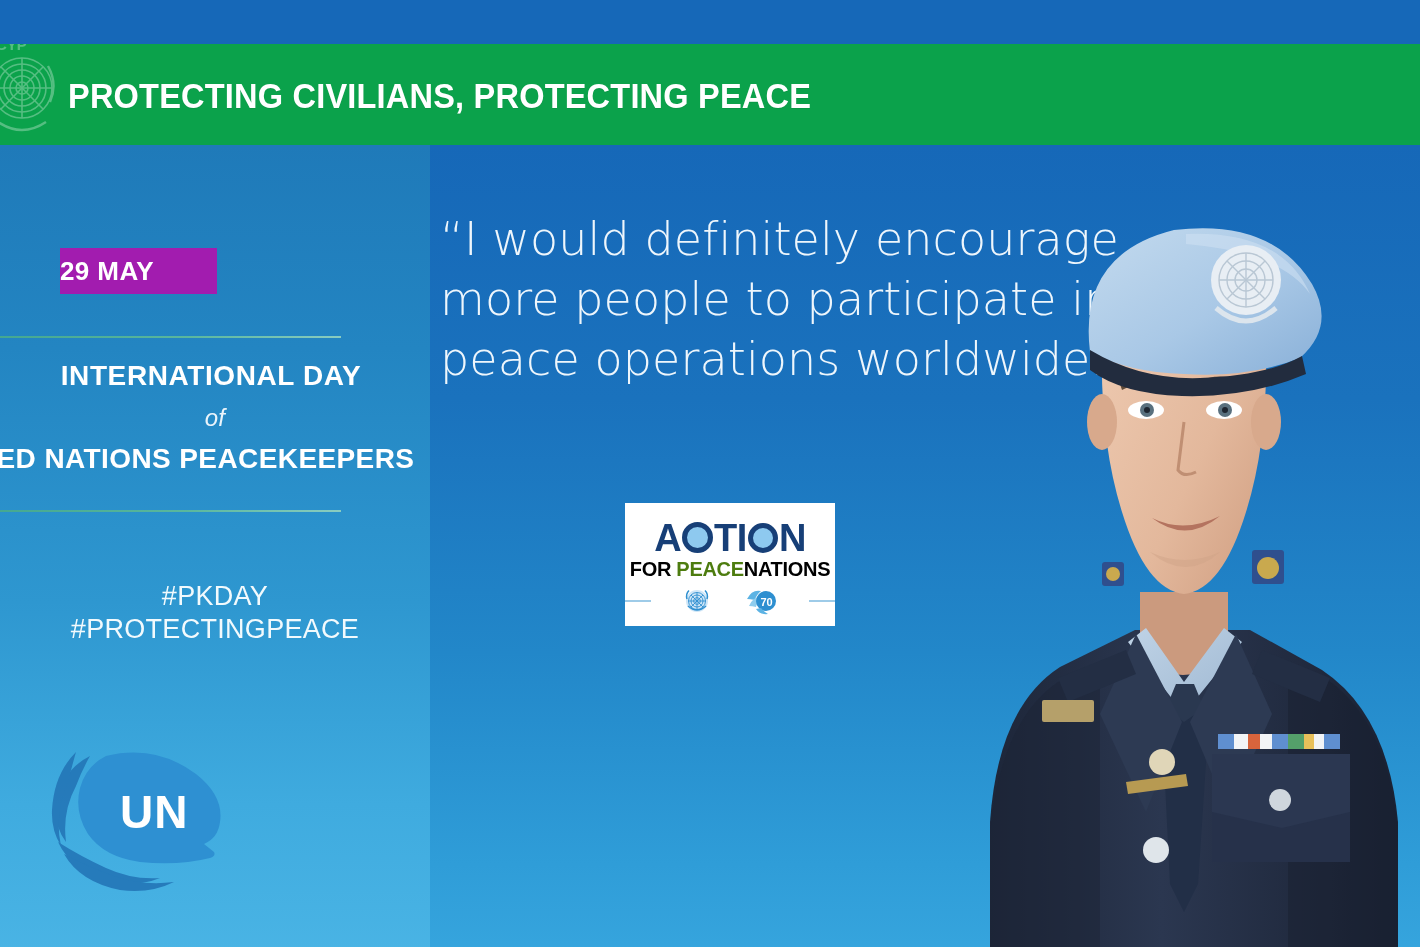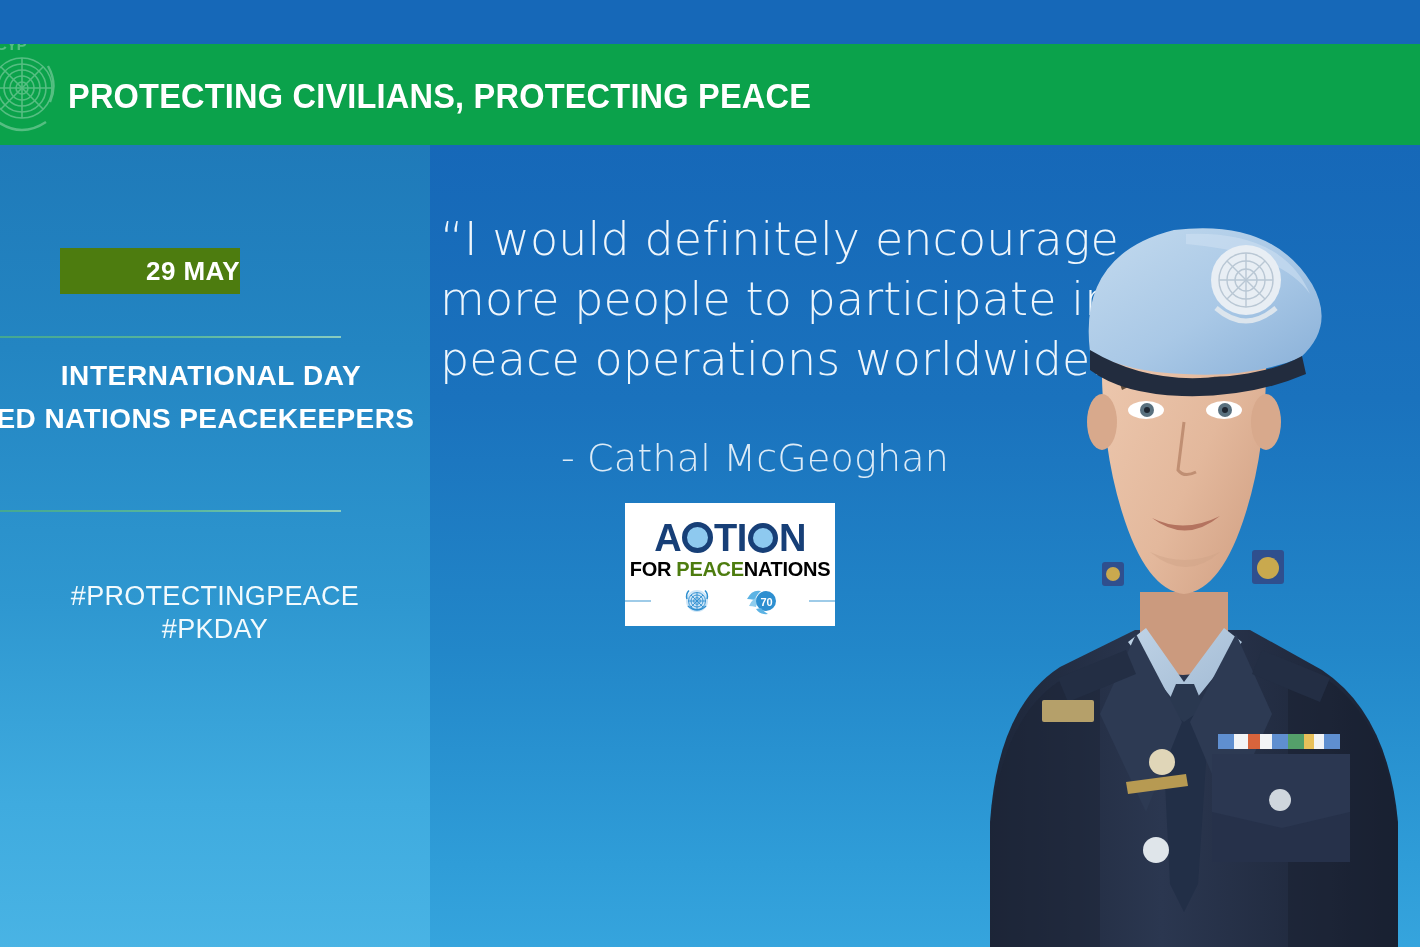--- a/index.html
+++ b/index.html
@@ -33,23 +33,23 @@
     z-index:2;
   }
   .mainpanel {
     position:absolute; left:430px; top:101px; width:990px; height:846px;
     background:linear-gradient(180deg,#1668b8 0%,#1a72bd 30%,#2287c9 60%,#2f9dd8 85%,#39a8e0 100%);
     z-index:1;
   }
 
   
   .date-badge {
-    position:absolute; left:60px; top:204px; width:180px; height:46px;
-    background:#4d7c0f; z-index:4;
-    display:flex; align-items:center; justify-content:flex-end;
+    position:absolute; left:60px; top:204px; width:157px; height:46px;
+    background:#a21caf; z-index:4;
+    display:flex; align-items:center; justify-content:flex-start;
   }
   .date-badge span {
     color:#ffffff; font-size:26px; font-weight:bold; letter-spacing:.4px;
   }
 
   
   .divider {
     position:absolute; left:0; width:341px; height:2px; z-index:4;
     background:linear-gradient(90deg,#46a98e 0%,#5cb99b 55%,#8fd0c0 100%);
     opacity:.95;
@@ -167,38 +167,50 @@
   <div class="sidebar"></div>
 
   <div class="date-badge">
     <span>29 MAY</span>
   </div>
 
   <div class="divider top"></div>
 
   <div class="observance">
     <div class="line1">INTERNATIONAL DAY</div>
+    <div class="line2">of</div>
     <div class="line3">UNITED NATIONS PEACEKEEPERS</div>
   </div>
 
   <div class="divider bottom"></div>
 
   <div class="hashtags">
+    <div>#PKDAY</div>
     <div>#PROTECTINGPEACE</div>
-    <div>#PKDAY</div>
-  </div>
-
+  </div>
+
+  <div class="un-logo">
+    <svg viewBox="0 0 220 175">
+      <g fill="#2477b8" opacity=".92">
+        <path d="M62 30 Q34 44 28 78 Q26 100 38 116 Q34 86 48 60 Q54 44 62 30 Z"></path>
+        <path d="M48 26 Q26 48 24 84 Q23 104 33 120 Q26 88 40 56 Q44 40 48 26 Z"></path>
+        <path d="M30 116 Q44 146 82 156 Q110 161 132 152 Q104 154 78 142 Q52 130 30 116 Z"></path>
+        <path d="M36 128 Q52 156 92 164 Q122 168 146 156 Q114 160 86 150 Q58 140 36 128 Z"></path>
+      </g>
+      <path d="M78 30 Q128 18 168 48 Q196 70 192 96 Q190 112 176 118 L186 126 Q188 130 182 132 Q150 140 112 136 Q76 131 60 108 Q46 86 52 62 Q58 40 78 30 Z" fill="#2e90d2"></path>
+      <text x="92" y="102" fill="#ffffff" font-size="46" font-weight="bold" font-family="Liberation Sans, sans-serif" letter-spacing="1">UN</text>
+    </svg>
+  </div>
 
   <div class="quote">
     <div class="qline">“I would definitely encourage</div>
     <div class="qline">more people to participate in</div>
     <div class="qline">peace operations worldwide.”</div>
   </div>
 
-  <div class="attribution">- Cathal McGeoghan</div>
 
   <div class="a4p-card">
     <div class="a4p-action">
       <span>A</span>
       <span class="o-ring"></span>
       <span>TI</span>
       <span class="o-ring small"></span>
       <span>N</span>
     </div>
     <div class="a4p-sub">

